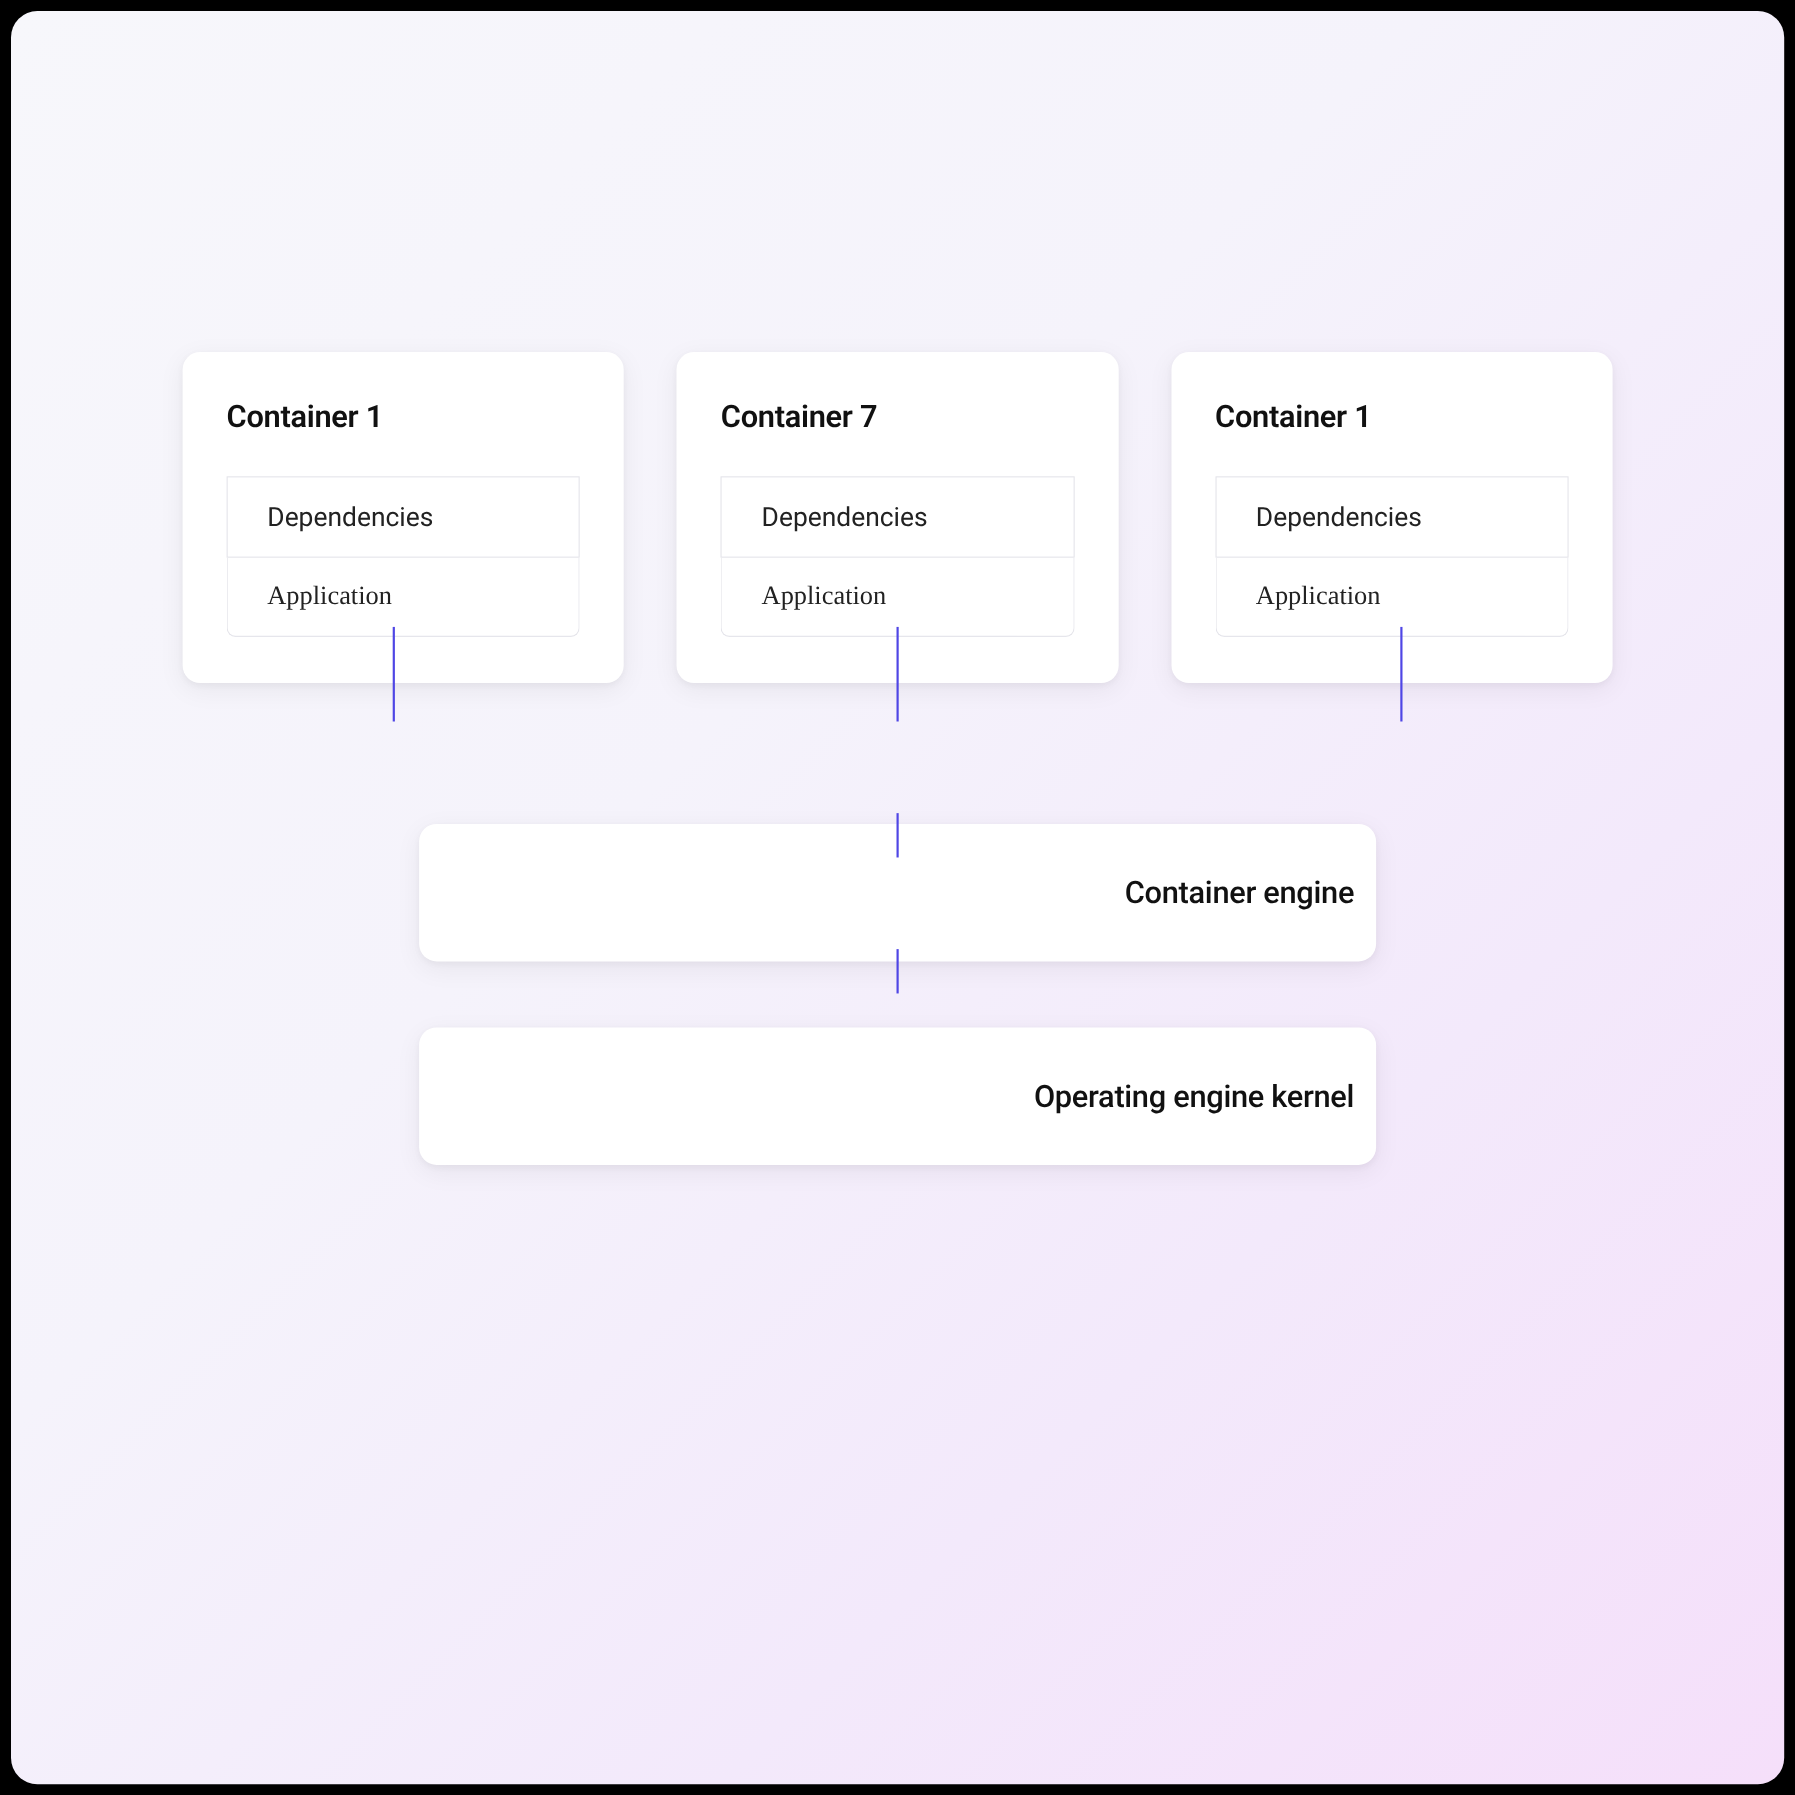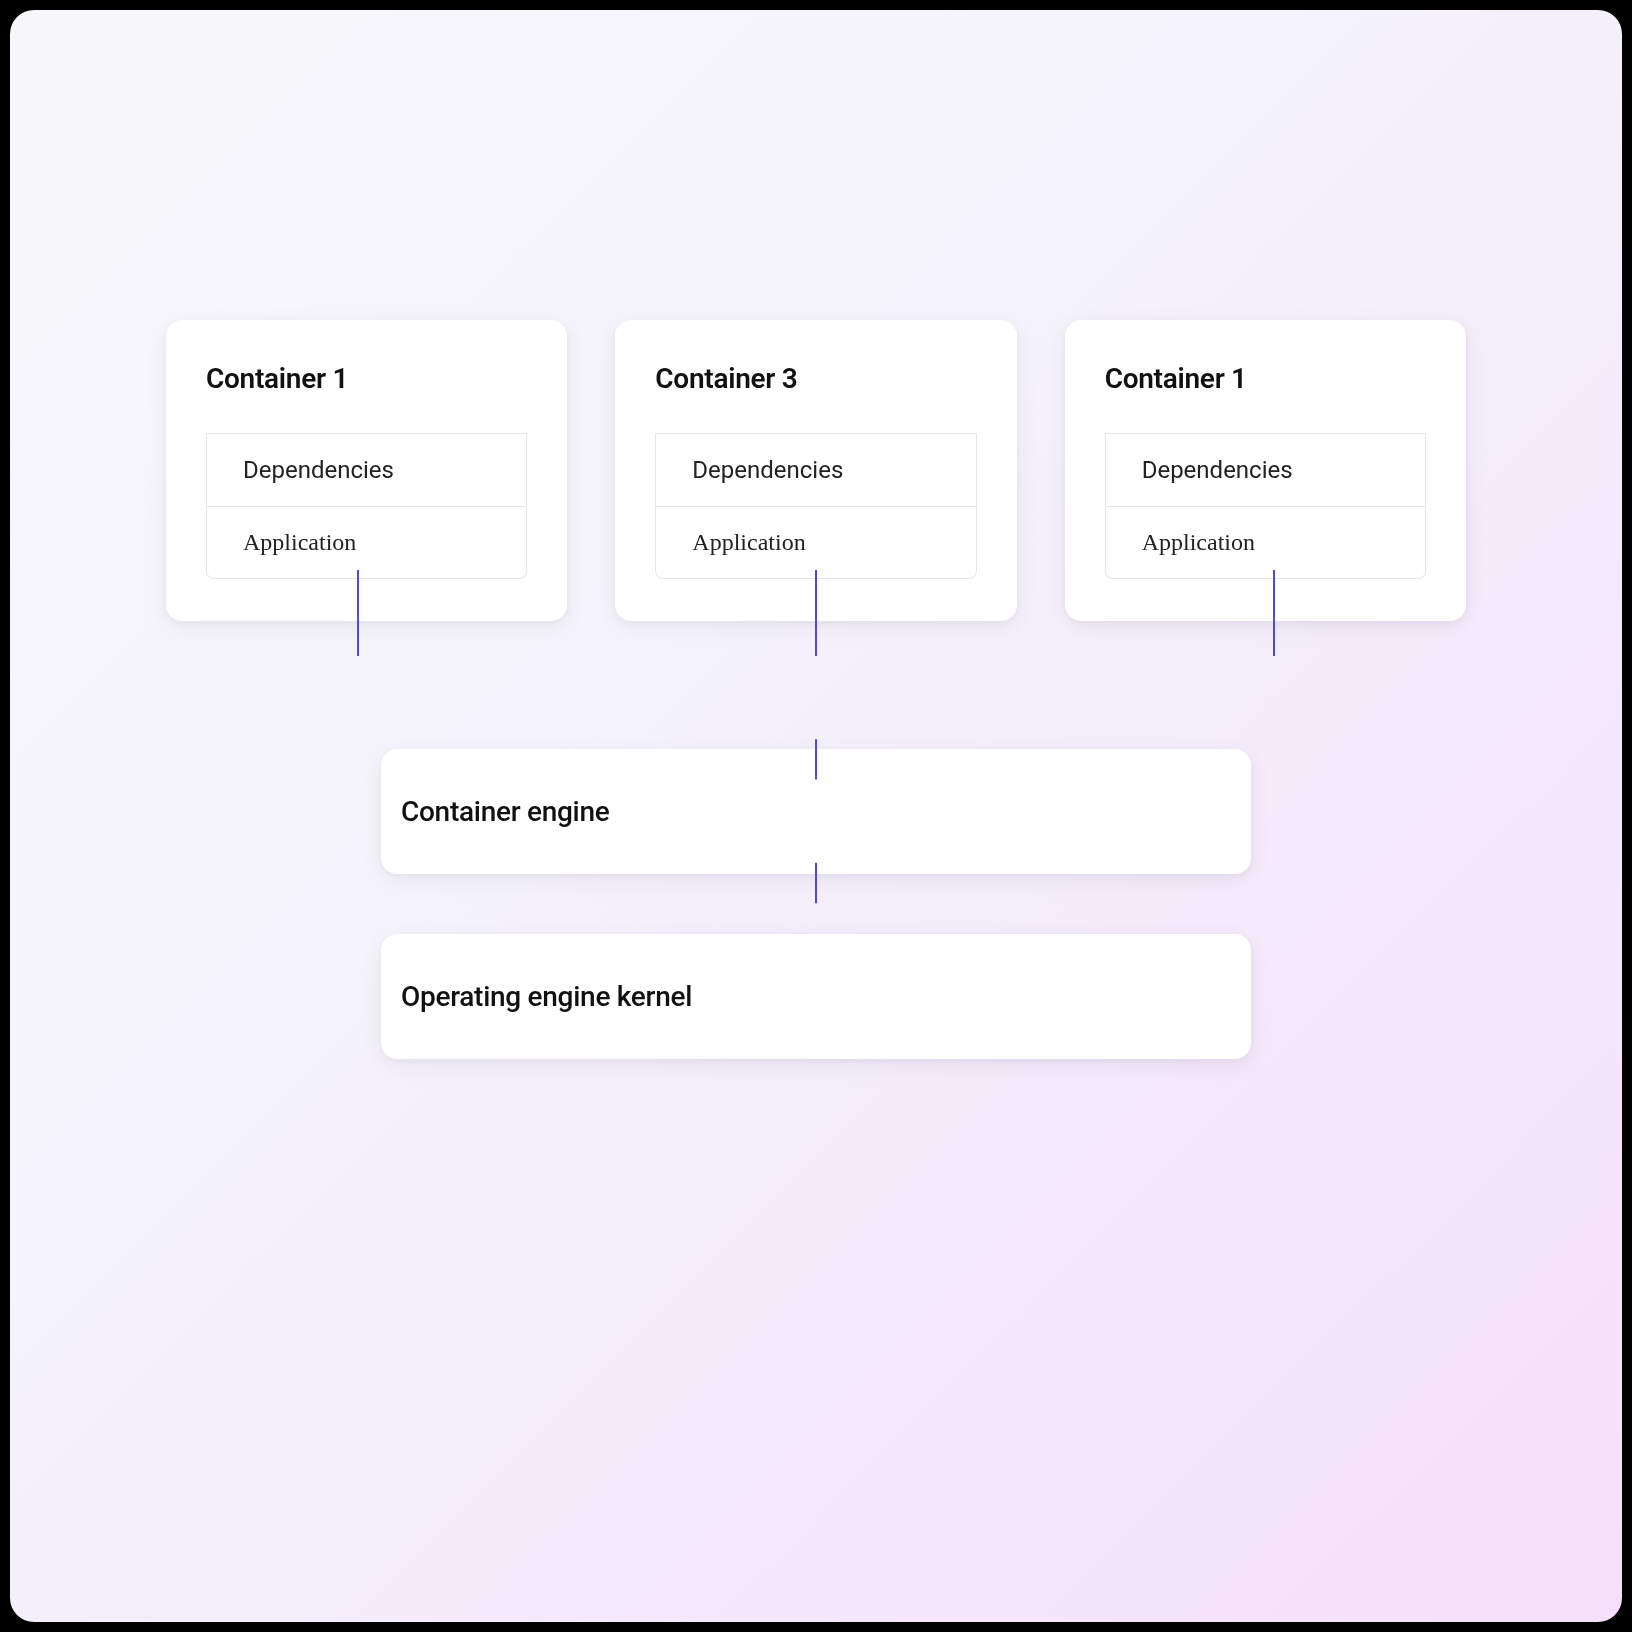--- a/index.html
+++ b/index.html
@@ -72,21 +72,21 @@
       flex-direction: column;
       align-items: center;
       gap: 60px;
     }
     .layer-card {
       background: #fff;
       border-radius: 16px;
       box-shadow: 0 6px 24px rgba(0,0,0,0.06), 0 2px 6px rgba(0,0,0,0.04);
       width: 870px;
       padding: 46px 20px;
-      text-align: left;
+      text-align: right;
       font-size: 28px;
       font-weight: 500;
       color: #111;
       letter-spacing: -0.01em;
     }
     svg.connectors {
       position: absolute;
       top: 0;
       left: 0;
       width: 100%;
@@ -115,21 +115,21 @@
       <line x1="650" y1="808" x2="650" y2="868"></line>
     </svg>
 
     <div class="containers-row">
       <div class="container-card">
         <div class="container-title">Container 1</div>
         <div class="inner-box">Dependencies</div>
         <div class="inner-box">Application</div>
       </div>
       <div class="container-card">
-        <div class="container-title">Container 3</div>
+        <div class="container-title">Container 7</div>
         <div class="inner-box">Dependencies</div>
         <div class="inner-box">Application</div>
       </div>
       <div class="container-card">
         <div class="container-title">Container 1</div>
         <div class="inner-box">Dependencies</div>
         <div class="inner-box">Application</div>
       </div>
     </div>
 

